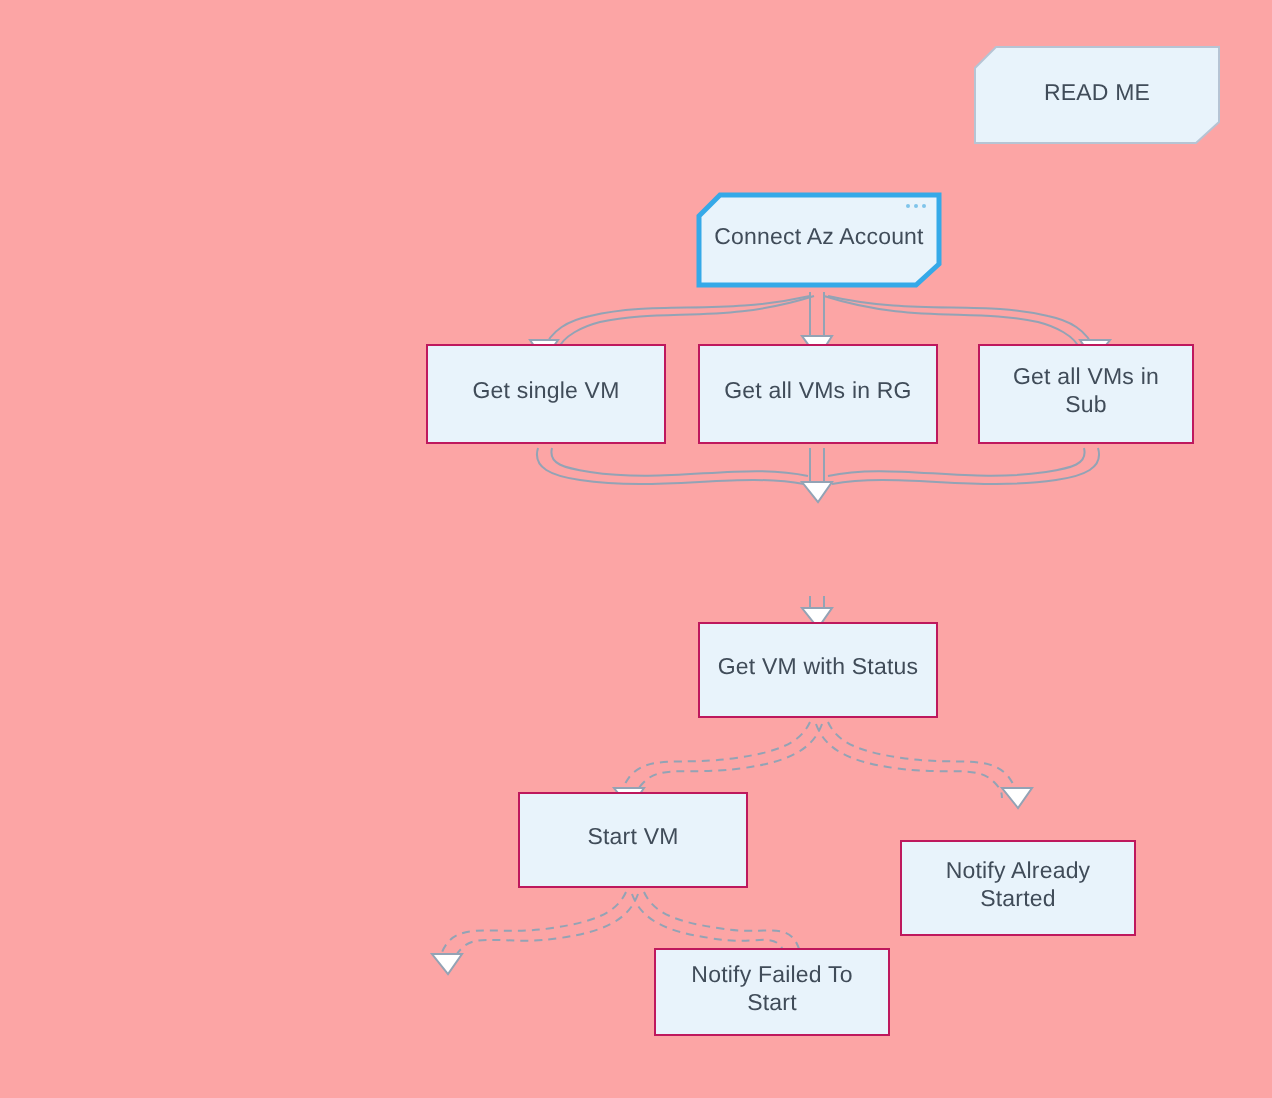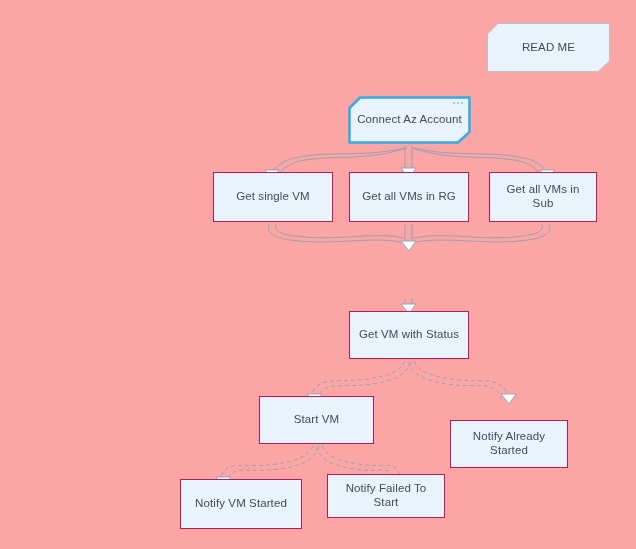--- a/index.html
+++ b/index.html
@@ -190,21 +190,18 @@
   </div>
 
   <div class="node" style="left:259px; top:396px; width:115px; height:48px;">
     <span class="node-label">Start VM</span>
   </div>
 
   <div class="node" style="left:450px; top:396px; width:118px; height:48px;margin-top:24px;">
     <span class="node-label">Notify Already Started</span>
   </div>
 
-  <div class="node" style="left:180px; top:479px; width:122px; height:50px;">
-    <span class="node-label">Notify VM Started</span>
-  </div>
 
   <div class="node" style="left:327px; top:474px; width:118px; height:44px;">
     <span class="node-label">Notify Failed To Start</span>
   </div>
 
 </div>
 
 </body></html>

